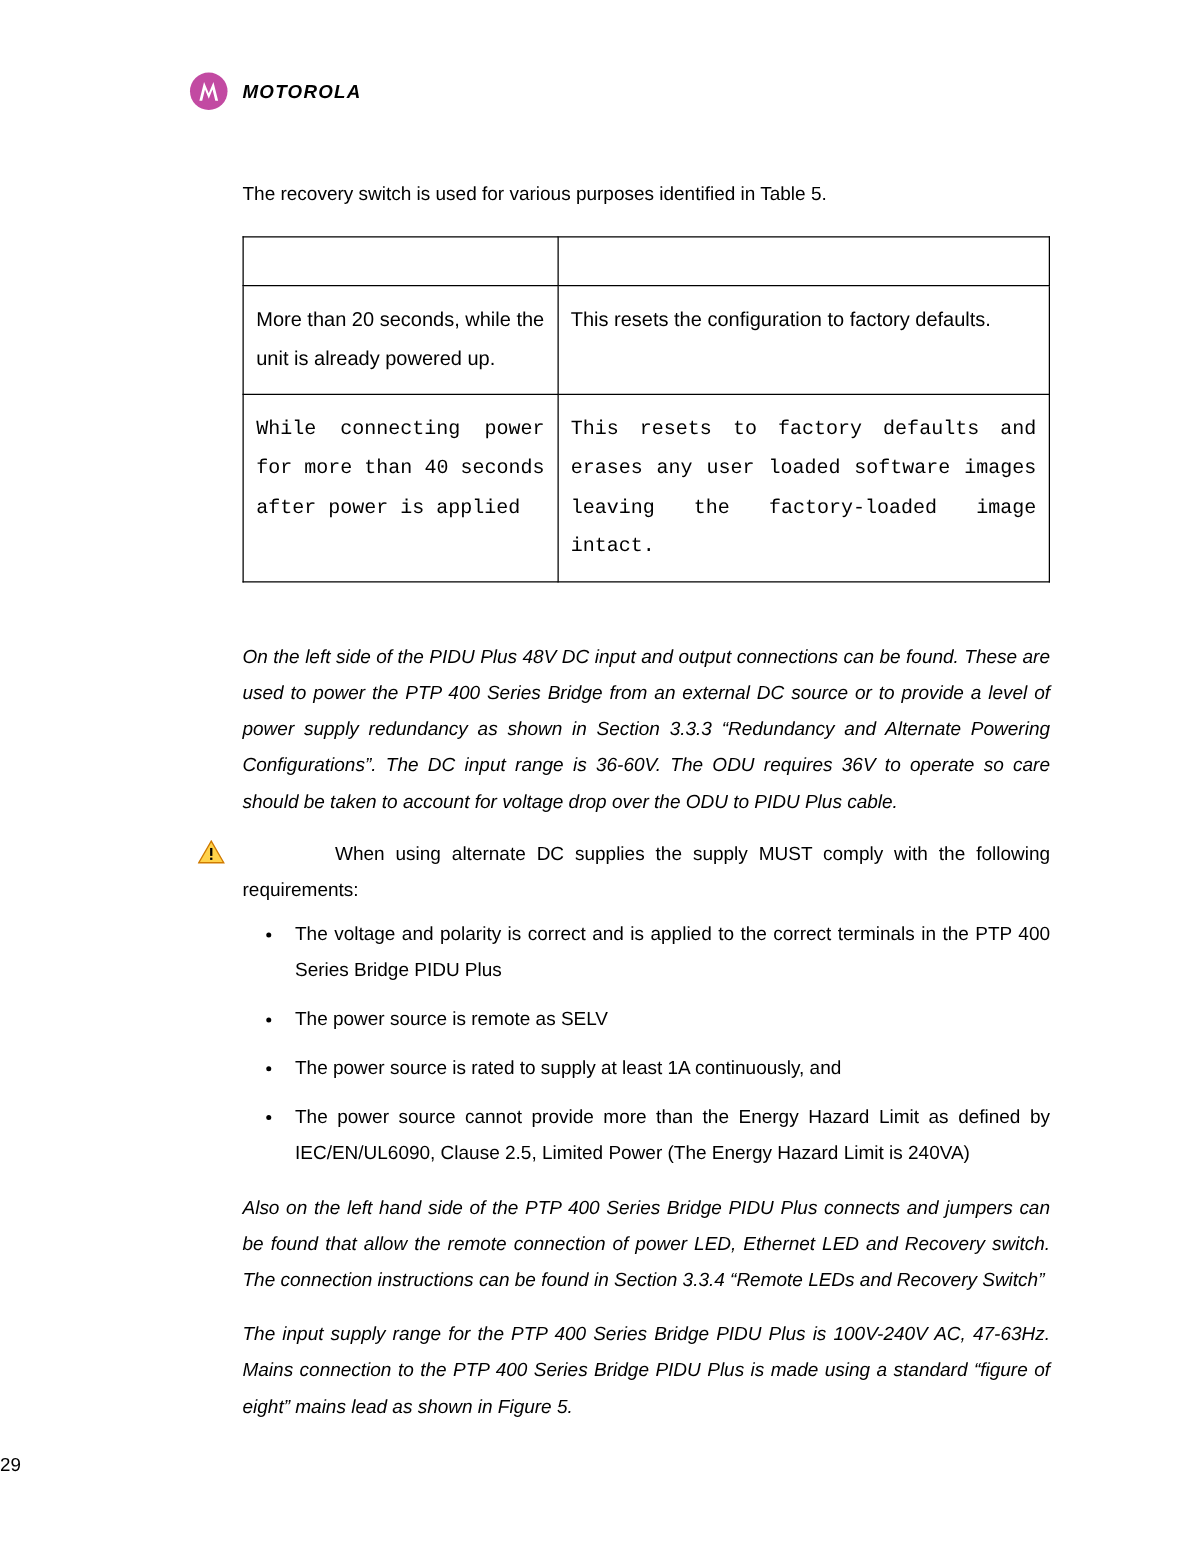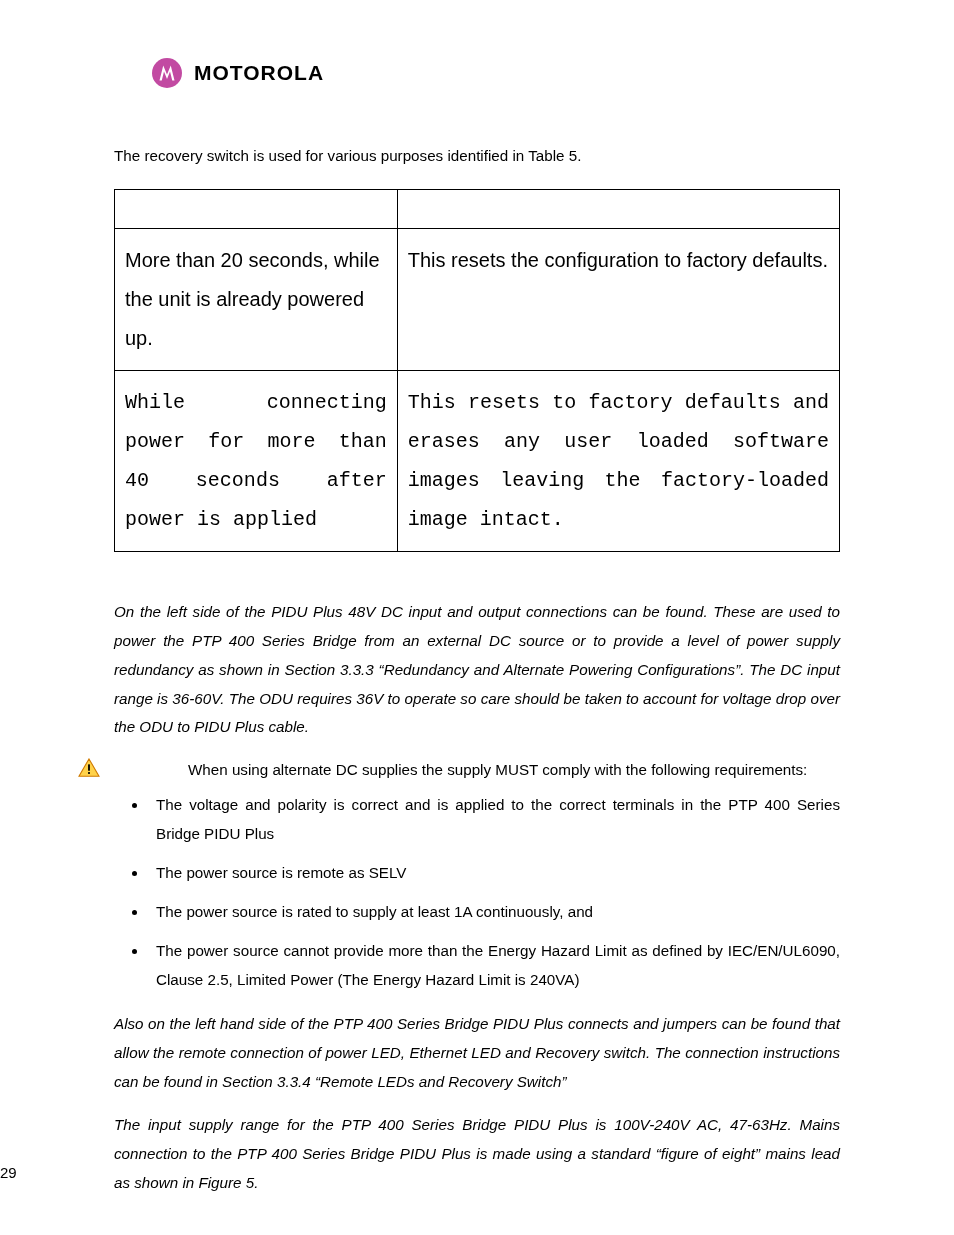--- a/index.html
+++ b/index.html
@@ -31,41 +31,43 @@
     background: #c24aa2;
     display: flex;
     align-items: center;
     justify-content: center;
   }
   .logo-m {
     width: 18px;
     height: 18px;
   }
   .brand {
+    font-style: italic;
     font-weight: 900;
     letter-spacing: 1px;
-    font-size: 21px;
+    font-size: 15px;
   }
   .content {
+    margin-left: 80px;
     font-size: 15.2px;
     line-height: 1.9;
   }
   .intro {
     margin-bottom: 18px;
   }
   table.recovery {
     border-collapse: collapse;
     width: 100%;
     margin-bottom: 46px;
   }
   table.recovery th, table.recovery td {
     border: 1px solid #000;
     padding: 12px 10px;
     vertical-align: top;
-    font-size: 20px;
+    font-size: 16px;
     line-height: 1.95;
   }
   table.recovery th {
     height: 26px;
     padding: 6px 10px;
   }
   td.col-left {
     width: 39%;
   }
   td.justify {

